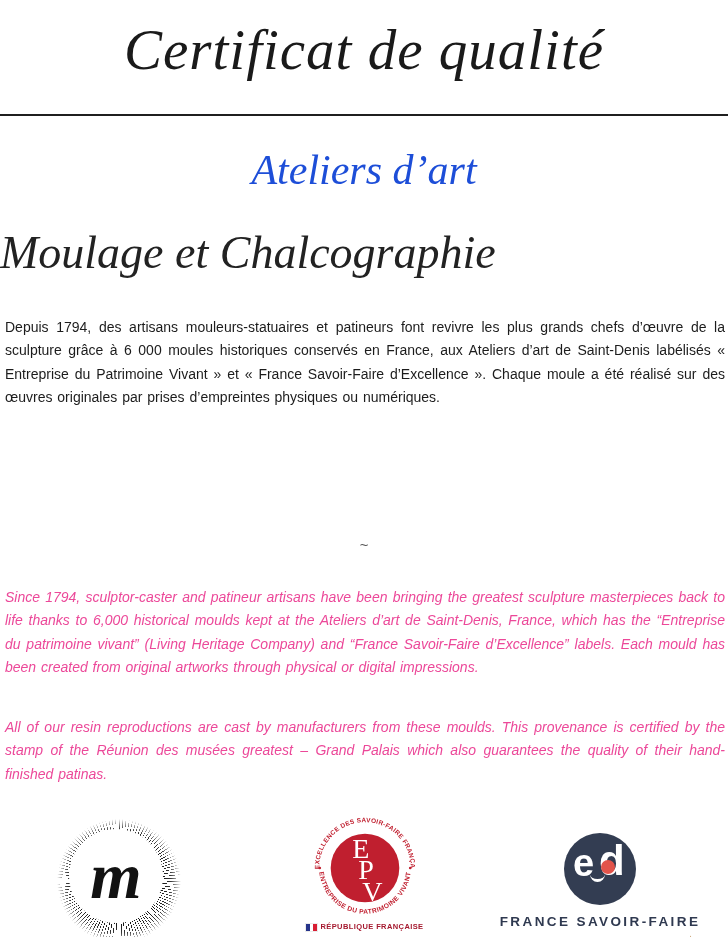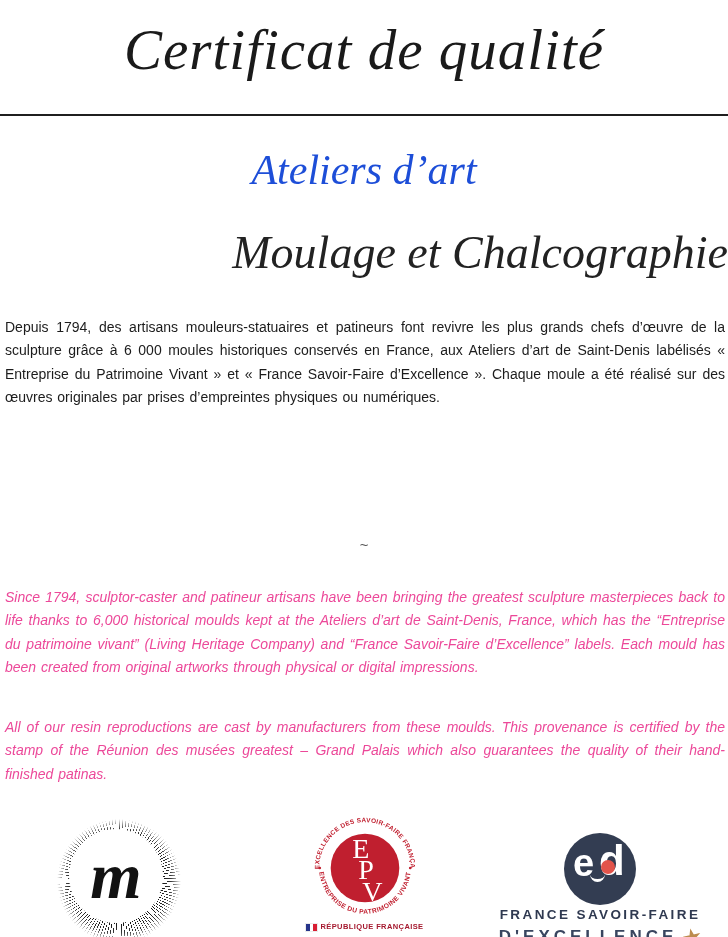--- a/index.html
+++ b/index.html
@@ -28,21 +28,21 @@
     border-top:2px solid #1f1f1f; height:0;
   }
   .subtitle1 {
     position:absolute; top:134px; left:0; width:100%;
     text-align:center;
     font-family:"Liberation Serif", serif; font-style:italic;
     font-size:42px; line-height:72px; color:#1d4ed8;
   }
   .subtitle2 {
     position:absolute; top:210px; left:0; width:100%;
-    text-align:right;
+    text-align:left;
     font-family:"Liberation Serif", serif; font-style:italic;
     font-size:46px; line-height:86px; color:#222;
   }
 
   
   .para {
     position:absolute; left:5px; width:720px;
     font-size:14px; line-height:23.3px;
     text-align:justify;
     word-spacing:1px;
@@ -112,21 +112,21 @@
   .ed-dot {
     position:absolute; left:37px; top:27px; width:14px; height:14px;
     border-radius:50%; background:#e2544b;
   }
   .ed-lig {
     position:absolute; left:26px; top:40px; width:15px; height:9px;
     border-bottom:3px solid #fff;
     border-bottom-left-radius:8px; border-bottom-right-radius:8px;
   }
   .ed-line1 {
-    margin-top:2px;
+    margin-top:9px;
     font-size:13.5px; font-weight:bold; letter-spacing:2.4px; color:#2f3950;
     white-space:nowrap;
   }
   .ed-line2 {
     margin-top:3px;
     display:flex; align-items:center; gap:6px;
     font-size:17px; font-weight:600; letter-spacing:4px; color:#39455f;
     white-space:nowrap;
   }
   .ed-star { font-size:20px; color:#bd8c4e; transform:rotate(-12deg); letter-spacing:0; }

